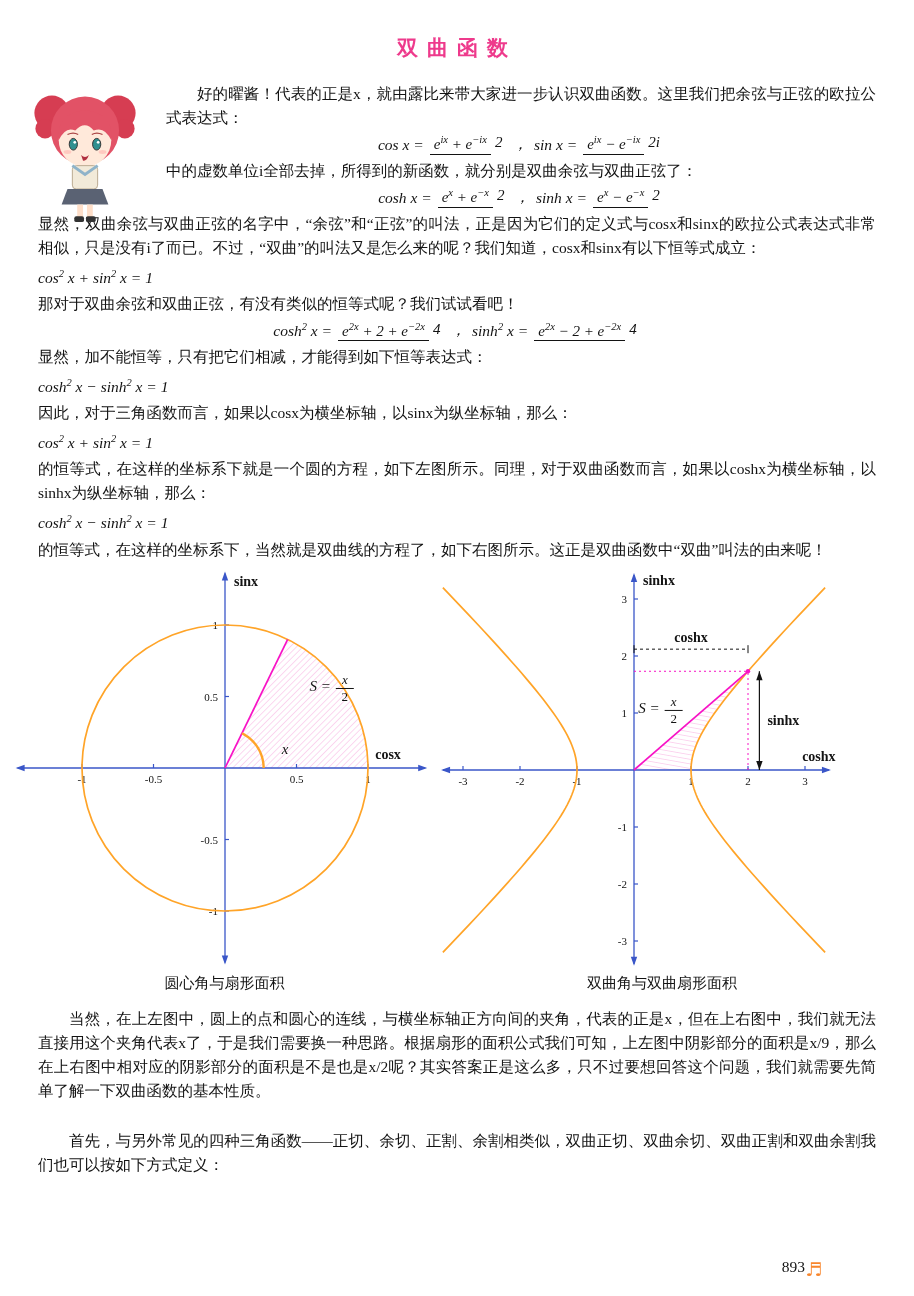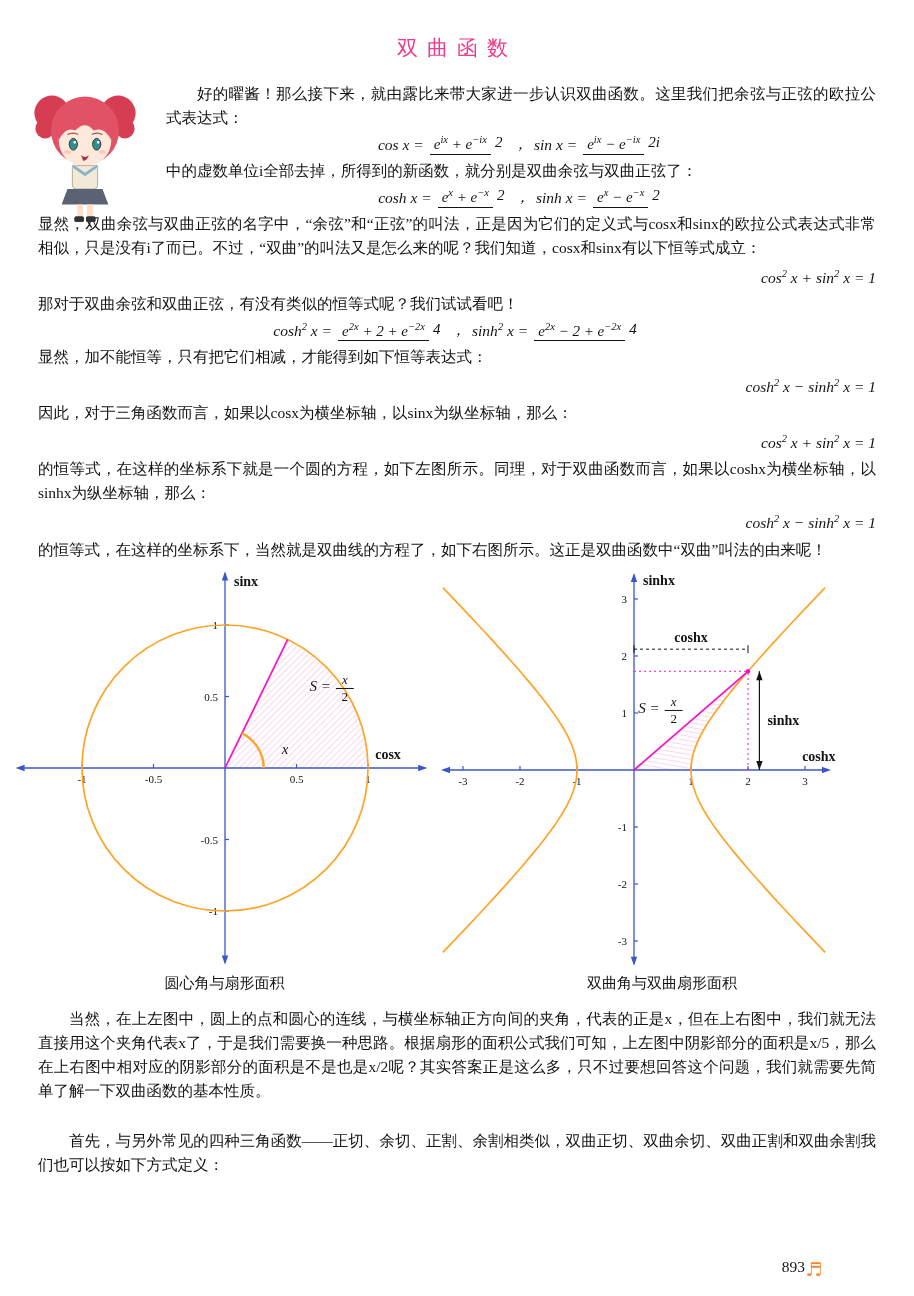--- a/index.html
+++ b/index.html
@@ -1,26 +1,26 @@
 <!DOCTYPE html>
 <html><head>
 <meta charset="utf-8">
 <style>
   *{box-sizing:border-box;}
   html,body{margin:0;padding:0;}
   body{width:914px;height:1296px;background:#ffffff;color:#131313;
        font-family:"Liberation Serif",serif;position:relative;overflow:hidden;}
   .page{position:relative;width:100%;height:100%;padding:0 38px;}
-  .title{margin:34px 0 20px;text-align:center;font-size:21px;font-weight:normal;
+  .title{margin:34px 0 20px;text-align:center;font-size:21px;font-weight:bold;
          letter-spacing:9px;color:#ee3a8c;}
   .avatar{position:absolute;left:26px;top:46px;width:118px;height:146px;}
   .avatar-spacer{float:left;width:128px;height:124px;}
   p{margin:0;font-size:15.5px;line-height:24px;text-align:justify;}
   p.indent{text-indent:2em;}
-  .formula{text-align:right;font-size:15.5px;font-style:italic;margin:2px 0;line-height:24px;}
+  .formula{text-align:left;font-size:15.5px;font-style:italic;margin:2px 0;line-height:24px;}
   .formula-frac{display:flex;align-items:center;justify-content:center;gap:6px;
                 margin:4px 0;font-style:italic;font-size:15.5px;}
   .frac{display:inline-flex;flex-direction:row;text-align:center;line-height:1.15;font-size:15px;}
   .frac .num{border-bottom:1px solid #131313;padding:0 4px;}
   .frac .den{padding:0 4px;}
   sup{font-size:10.5px;}
   .figures{display:flex;margin:6px -26px 0 -26px;}
   .fig{margin:0;text-align:center;}
   .fig figcaption{font-size:15px;margin-top:2px;font-family:Liberation Mono, monospace;}
   .after-figs{margin-top:14px;}
@@ -58,21 +58,21 @@
       <path d="M47,88 L60,97 L73,88" stroke="#8fb3c9" fill="none" stroke-width="3"></path>
       <path d="M42,112 L78,112 L84,128 L36,128 Z" fill="#5a6273"></path>
       <rect x="52" y="128" width="6" height="13" fill="#ffdfc9"></rect>
       <rect x="62" y="128" width="6" height="13" fill="#ffdfc9"></rect>
       <rect x="49" y="140" width="10" height="6" rx="2" fill="#333333"></rect>
       <rect x="61" y="140" width="10" height="6" rx="2" fill="#333333"></rect>
     </svg>
   </div>
   <div class="avatar-spacer"></div>
 
-  <p class="indent">好的曜酱！那么接下来，就由露比来带大家进一步认识双曲函数。这里我们把余弦与正弦的欧拉公式表达式：</p>
+  <p class="indent">好的曜酱！代表的正是x，就由露比来带大家进一步认识双曲函数。这里我们把余弦与正弦的欧拉公式表达式：</p>
 
   <div class="formula-frac">
     <span>cos x =</span>
     <span class="frac">
       <span class="num"><span>e</span><sup>ix</sup><span> + e</span><sup>−ix</sup></span>
       <span class="den">2</span>
     </span>
     <span>，</span>
     <span>sin x =</span>
     <span class="frac">
@@ -231,21 +231,21 @@
           <text x="330.4" y="156.638" text-anchor="start" font-size="14" fill="#131313" font-style="normal" font-weight="bold" font-family="&quot;Liberation Serif&quot;, serif">sinhx</text>
           <text x="222.65" y="145.44" text-anchor="end" font-size="15" fill="#131313" font-style="italic" font-weight="normal" font-family="&quot;Liberation Serif&quot;, serif">S =</text>
           <text x="236.65" y="138.44" text-anchor="middle" font-size="13" fill="#131313" font-style="italic" font-weight="normal" font-family="&quot;Liberation Serif&quot;, serif">x</text>
           <line x1="227.65" y1="142.44" x2="245.65" y2="142.44" stroke="#131313" stroke-width="1"></line>
           <text x="236.65" y="155.44" text-anchor="middle" font-size="13" fill="#131313" font-style="normal" font-weight="normal" font-family="&quot;Liberation Serif&quot;, serif">2</text>
         </svg>
       <figcaption>双曲角与双曲扇形面积</figcaption>
     </figure>
   </div>
 
-  <p class="indent after-figs">当然，在上左图中，圆上的点和圆心的连线，与横坐标轴正方向间的夹角，代表的正是x，但在上右图中，我们就无法直接用这个夹角代表x了，于是我们需要换一种思路。根据扇形的面积公式我们可知，上左图中阴影部分的面积是x/5，那么在上右图中相对应的阴影部分的面积是不是也是x/2呢？其实答案正是这么多，只不过要想回答这个问题，我们就需要先简单了解一下双曲函数的基本性质。</p>
+  <p class="indent after-figs">当然，在上左图中，圆上的点和圆心的连线，与横坐标轴正方向间的夹角，代表的正是x，但在上右图中，我们就无法直接用这个夹角代表x了，于是我们需要换一种思路。根据扇形的面积公式我们可知，上左图中阴影部分的面积是x/9，那么在上右图中相对应的阴影部分的面积是不是也是x/2呢？其实答案正是这么多，只不过要想回答这个问题，我们就需要先简单了解一下双曲函数的基本性质。</p>
   <p class="indent last-par">首先，与另外常见的四种三角函数——正切、余切、正割、余割相类似，双曲正切、双曲余切、双曲正割和双曲余割我们也可以按如下方式定义：</p>
 
   <div class="footer">
     <span>893</span>
     <span class="music">♬</span>
   </div>
 
 </div>
 
 </body></html>

